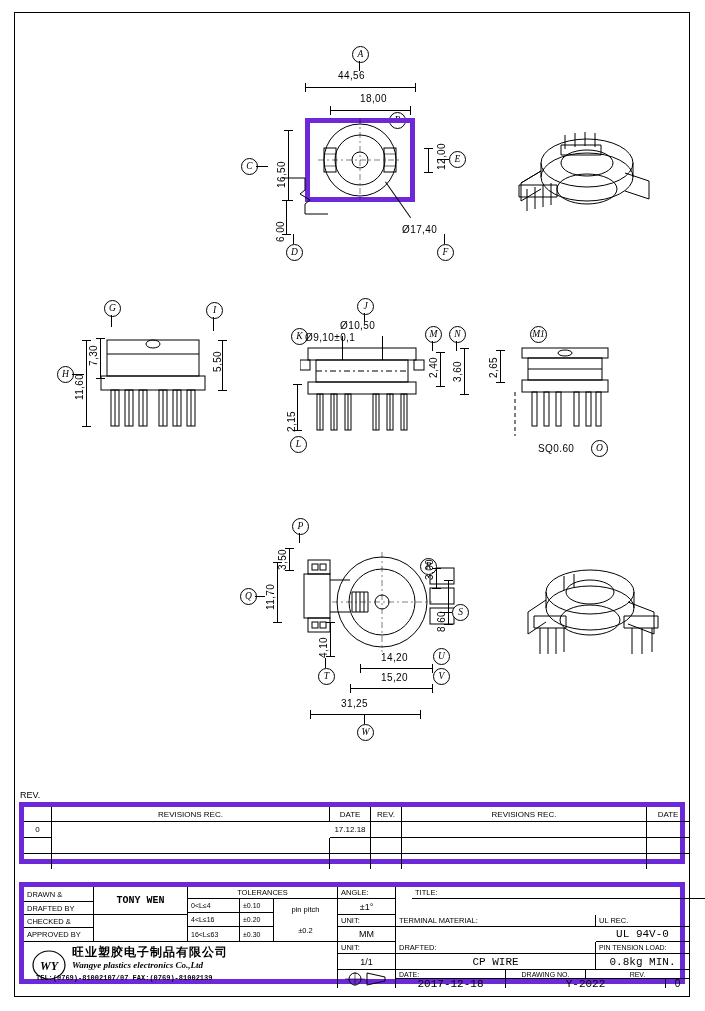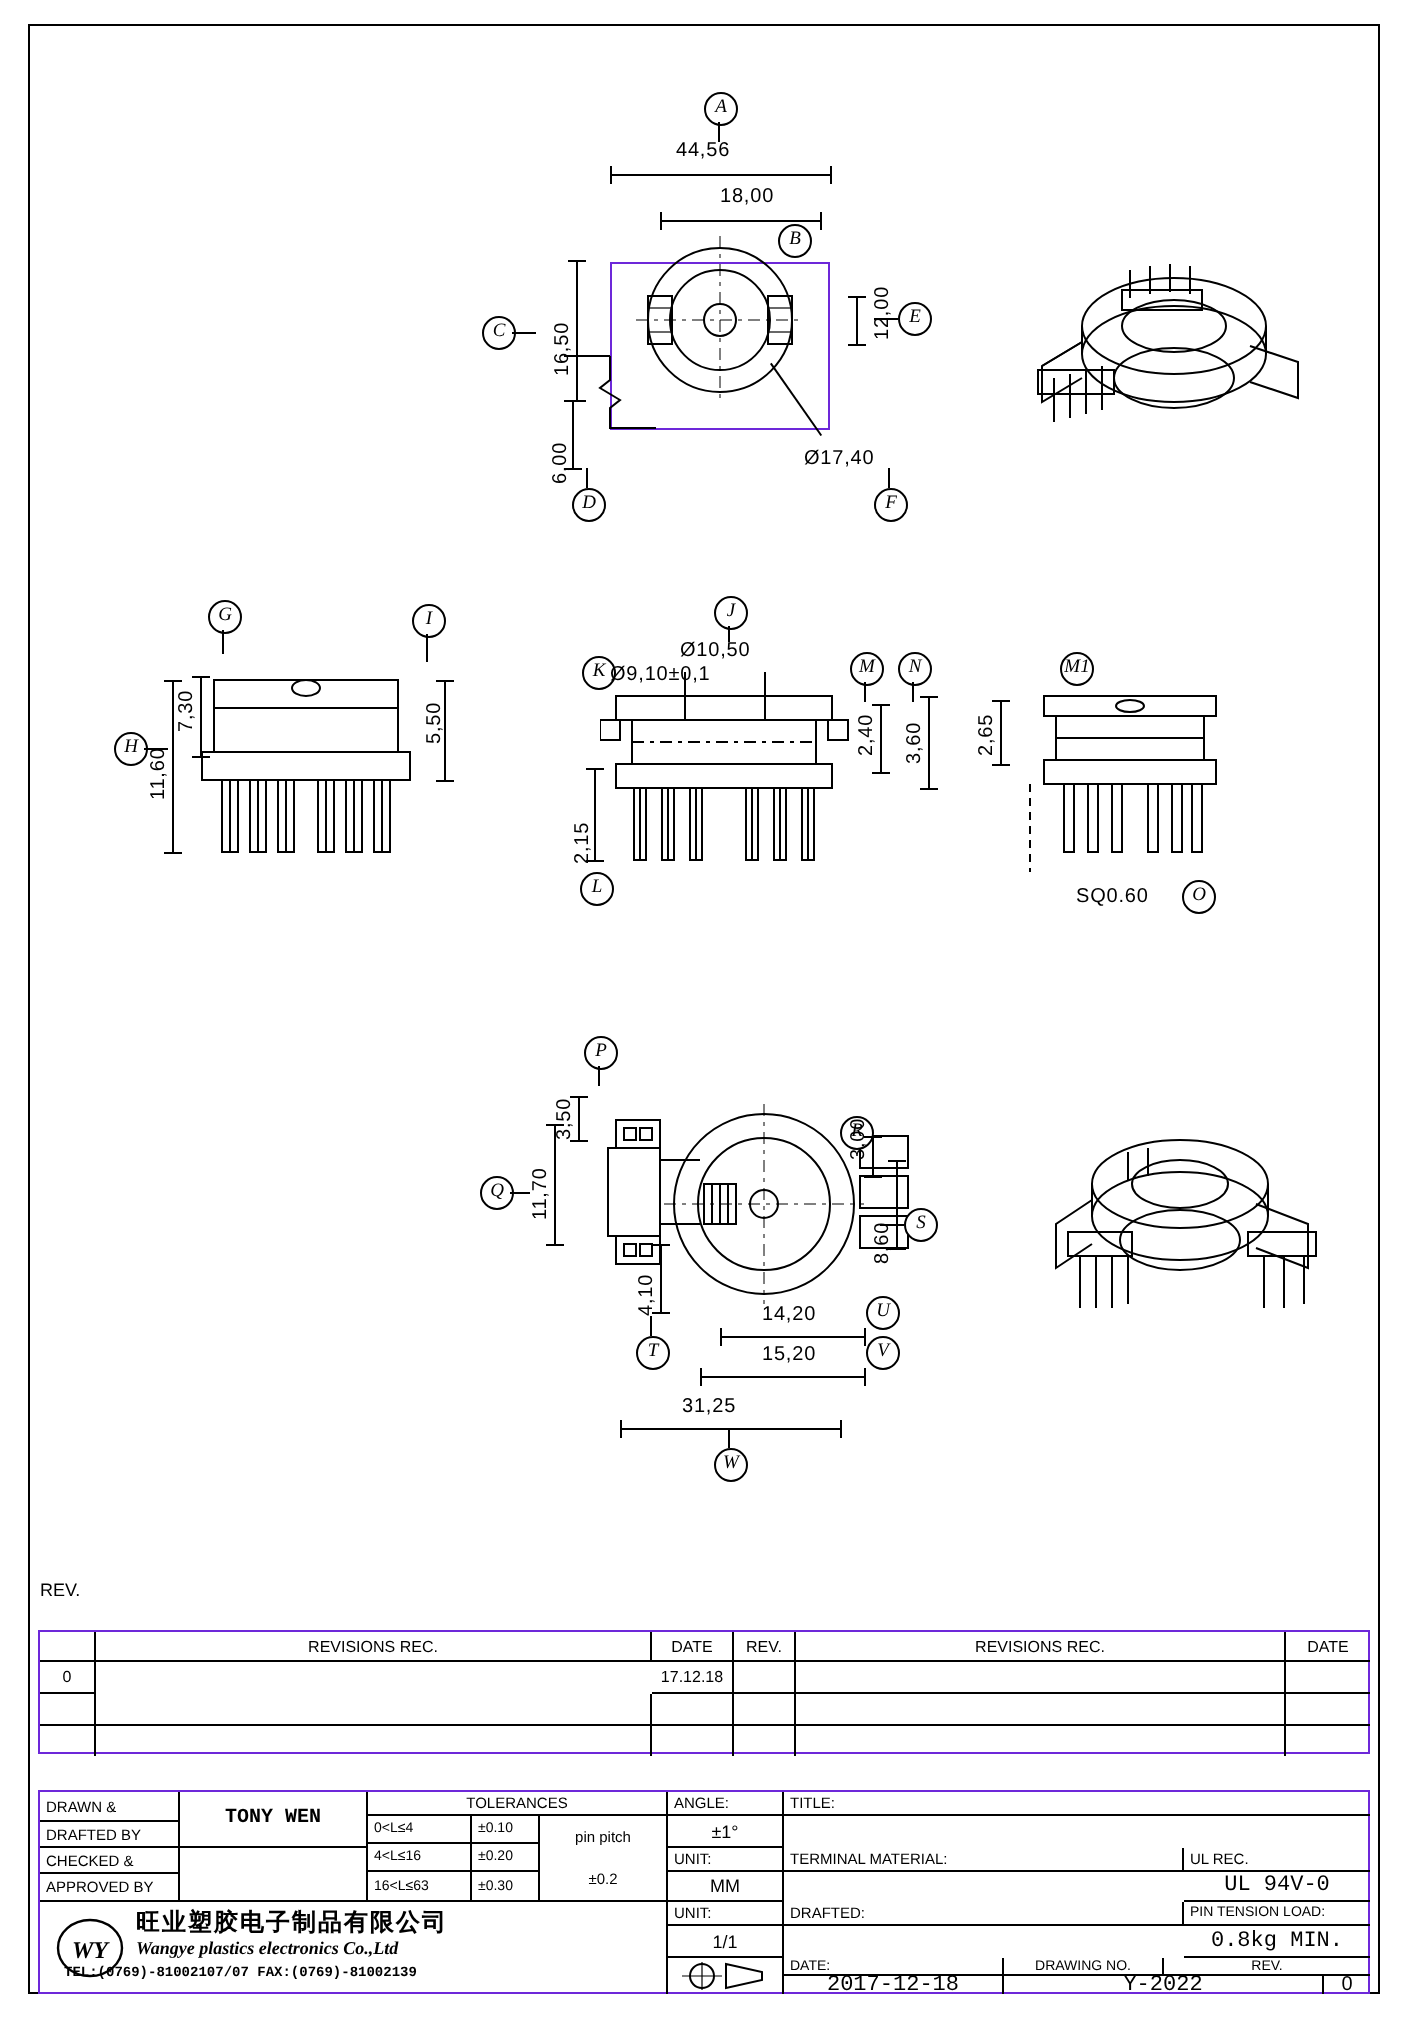--- a/index.html
+++ b/index.html
@@ -5,21 +5,21 @@
   html,body{margin:0;padding:0;background:#ffffff;}
   body{width:705px;height:1011px;font-family:"Liberation Sans", sans-serif;color:#000;}
   .page{position:relative;width:705px;height:1011px;overflow:hidden;}
   .frame{position:absolute;left:14px;top:12px;width:676px;height:985px;border:1.5px solid #000;box-sizing:border-box;}
   .dim{position:absolute;font-size:10px;letter-spacing:.4px;white-space:nowrap;}
   .dimv{position:absolute;font-size:10px;letter-spacing:.4px;white-space:nowrap;transform-origin:left top;}
   .bub{position:absolute;width:15px;height:15px;border:1px solid #000;border-radius:50%;font-size:9.5px;line-height:15px;text-align:center;font-style:italic;font-family:"Liberation Serif", serif;background:#fff;}
   .ln{position:absolute;background:#000;}
   .h{height:1px;}
   .v{width:1px;}
-  .box{position:absolute;border:1px solid #6d28d9;box-sizing:border-box;margin-top:13px;}
+  .box{position:absolute;border:5px solid #6d28d9;box-sizing:border-box;}
   .wm{position:absolute;left:0;right:0;text-align:center;color:#b9c7d6;font-size:15px;letter-spacing:1px;font-family:"DejaVu Sans", sans-serif;}
   .cell{position:absolute;box-sizing:border-box;border-right:1px solid #000;border-bottom:1px solid #000;padding:1px 3px;font-size:8px;display:flex;align-items:center;}
   .cellc{justify-content:center;}
   svg{display:block;}
   .lbl{position:absolute;font-size:9px;}
 </style>
 </head>
 <body>
 
 <div class="page">
@@ -378,27 +378,28 @@
     <div class="cell cellc" style="left:250px;top:12px;width:64px;height:21px;font-size:7.5px;border-bottom:none;">pin pitch</div>
     <div class="cell cellc" style="left:250px;top:33px;width:64px;height:22px;font-size:7.5px;">±0.2</div>
 
     <div class="cell" style="left:314px;top:0;width:58px;height:12px;font-size:7.5px;">ANGLE:</div>
     <div class="cell cellc" style="left:314px;top:12px;width:58px;height:16px;font-size:9px;">±1°</div>
     <div class="cell" style="left:314px;top:28px;width:58px;height:12px;font-size:7.5px;">UNIT:</div>
     <div class="cell cellc" style="left:314px;top:40px;width:58px;height:15px;font-size:9px;">MM</div>
     <div class="cell" style="left:314px;top:55px;width:58px;height:12px;font-size:7.5px;">UNIT:</div>
     <div class="cell cellc" style="left:314px;top:67px;width:58px;height:16px;font-size:9px;">1/1</div>
 
-    <div class="cell" style="left:372px;top:0;width:293px;height:12px;font-size:7.5px;border-right:none;">TITLE:</div>
+    <div class="cell" style="left:388px;top:0;width:293px;height:12px;font-size:7.5px;border-right:none;">TITLE:</div>
 
     <div class="cell" style="left:372px;top:28px;width:200px;height:12px;font-size:7.5px;">TERMINAL MATERIAL:</div>
     <div class="cell" style="left:572px;top:28px;width:93px;height:12px;font-size:7.5px;border-right:none;">UL REC.</div>
     <div class="cell cellc" style="left:572px;top:40px;width:93px;height:15px;font-size:11px;border-right:none;font-family:'Liberation Mono',monospace;">UL 94V-0</div>
 
     <div class="cell" style="left:372px;top:55px;width:200px;height:12px;font-size:7.5px;">DRAFTED:</div>
+    <div class="cell cellc" style="left:372px;top:67px;width:200px;height:16px;font-size:11px;font-family:'Liberation Mono',monospace;">CP WIRE</div>
     <div class="cell" style="left:572px;top:55px;width:93px;height:12px;font-size:7px;border-right:none;">PIN TENSION LOAD:</div>
     <div class="cell cellc" style="left:572px;top:67px;width:93px;height:16px;font-size:11px;border-right:none;font-family:'Liberation Mono',monospace;">0.8kg MIN.</div>
 
     <div class="cell" style="left:0;top:55px;width:314px;height:46px;border-bottom:none;padding:0;">
       <div style="position:relative;width:100%;height:100%;">
         <svg style="position:absolute;left:8px;top:8px;" width="34" height="30">
           <ellipse cx="17" cy="15" rx="16" ry="14" fill="none" stroke="#000" stroke-width="1.2"></ellipse>
           <text x="17" y="20" font-size="12" font-style="italic" font-weight="bold" text-anchor="middle" font-family="Liberation Serif, serif">WY</text>
         </svg>
         <div style="position:absolute;left:48px;top:2px;font-size:12px;font-weight:bold;font-family:'DejaVu Sans',sans-serif;letter-spacing:1px;">旺业塑胶电子制品有限公司</div>

